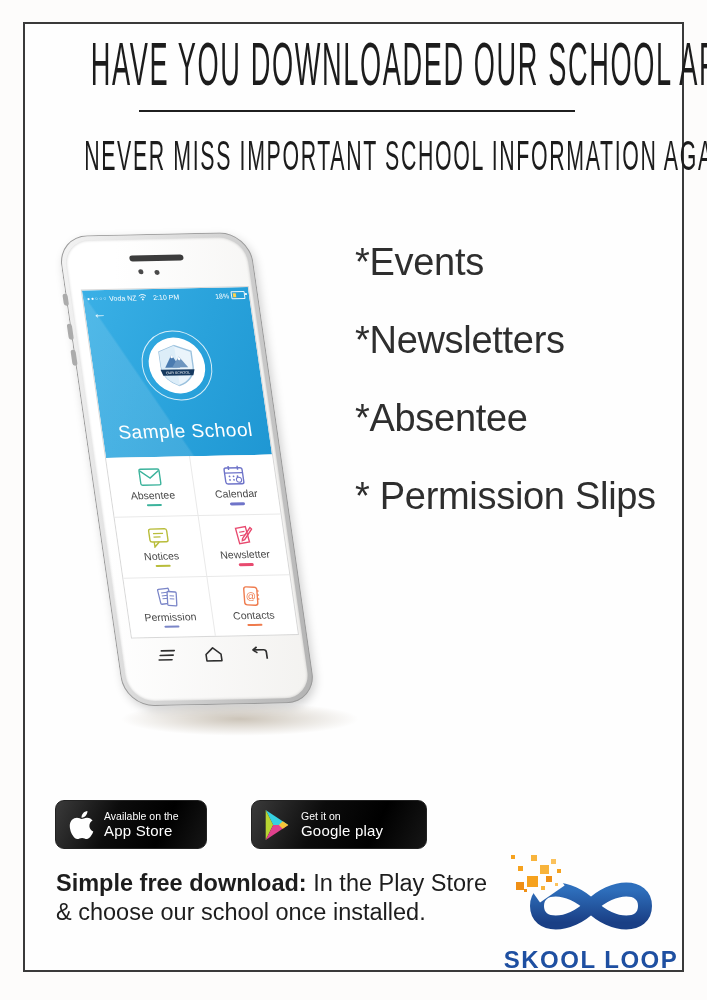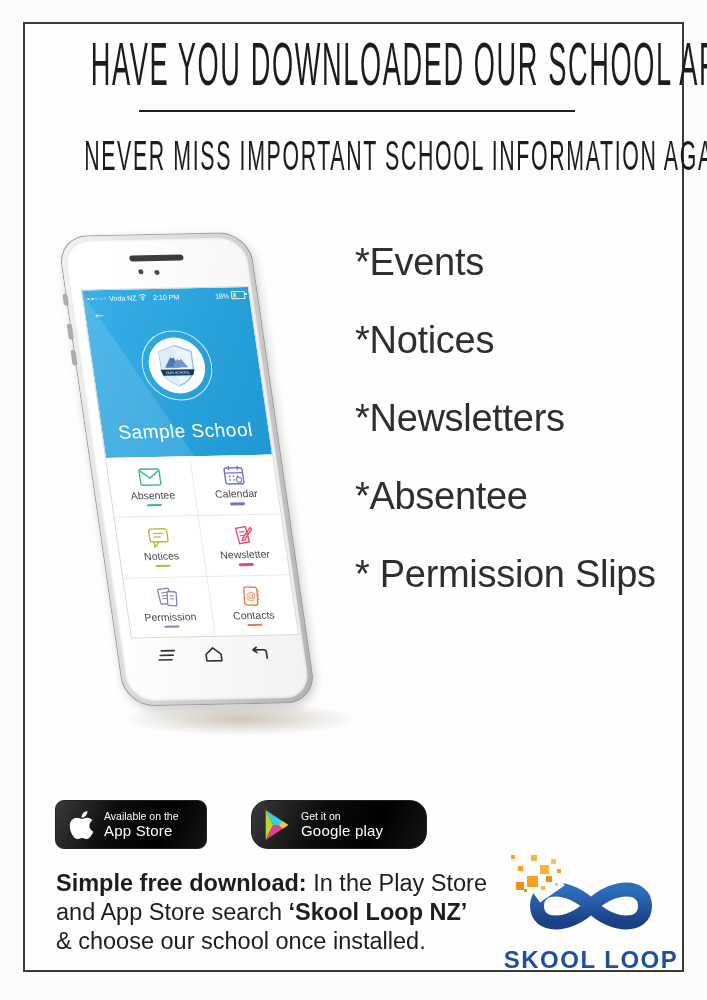--- a/index.html
+++ b/index.html
@@ -74,21 +74,21 @@
 
   
   .badge{position:absolute;top:776px;height:49px;border-radius:9px;color:#fff;
       background:linear-gradient(115deg,#3a3a3a,#0c0c0c 38%,#000 70%,#161616);
       border:1px solid #222;display:flex;align-items:center;box-sizing:border-box;}
   .badge .txt{display:flex;flex-direction:column;justify-content:center;line-height:1;}
   .badge .small{font-size:10.5px;margin-bottom:2px;}
   .badge .big{font-size:15px;font-weight:500;letter-spacing:.2px;}
   .badge-apple{left:30px;width:152px;padding-left:12px;}
   .badge-apple svg{margin-right:9px;}
-  .badge-google{left:226px;width:176px;padding-left:10px;border-radius:17px;}
+  .badge-google{left:226px;width:176px;padding-left:10px;}
   .badge-google svg{margin-right:9px;}
   .badge-google .big{font-weight:400;}
 
   
   .note{position:absolute;left:31px;top:845px;width:440px;font-size:23.5px;
       line-height:29px;color:#1d1d1d;}
   .note b{font-weight:bold;}
 
   
   .brand{position:absolute;left:478px;top:828px;width:176px;text-align:center;}
@@ -253,23 +253,20 @@
         </svg>
       </div>
     </div>
   </div>
 
   <div class="features">
     <div class="feat">
       <span>*Events</span><span class="l2"></span>
     </div>
     <div class="feat">
-      <span>*Notices</span><span class="l2"></span>
-    </div>
-    <div class="feat">
       <span>*Newsletters</span><span class="l2"></span>
     </div>
     <div class="feat">
       <span>*Absentee</span><span class="l2"></span>
     </div>
     <div class="feat">
       <span>* Permission Slips</span><span class="l2"></span>
     </div>
   </div>
 
@@ -292,23 +289,20 @@
     </svg>
     <span class="txt">
       <span class="small">Get it on</span>
       <span class="big">Google play</span>
     </span>
   </div>
 
   <div class="note">
     <div>
       <b>Simple free download:</b><span> In the Play Store</span>
-    </div>
-    <div>
-      <span>and App Store search </span><b>‘Skool Loop NZ’</b>
     </div>
     <div>
       <span>&amp; choose our school once installed.</span>
     </div>
   </div>
 
   <div class="brand">
     <svg width="164" height="88" viewBox="0 0 164 88">
       <defs>
         <linearGradient id="inf" x1="0" y1="0" x2="0" y2="1">

